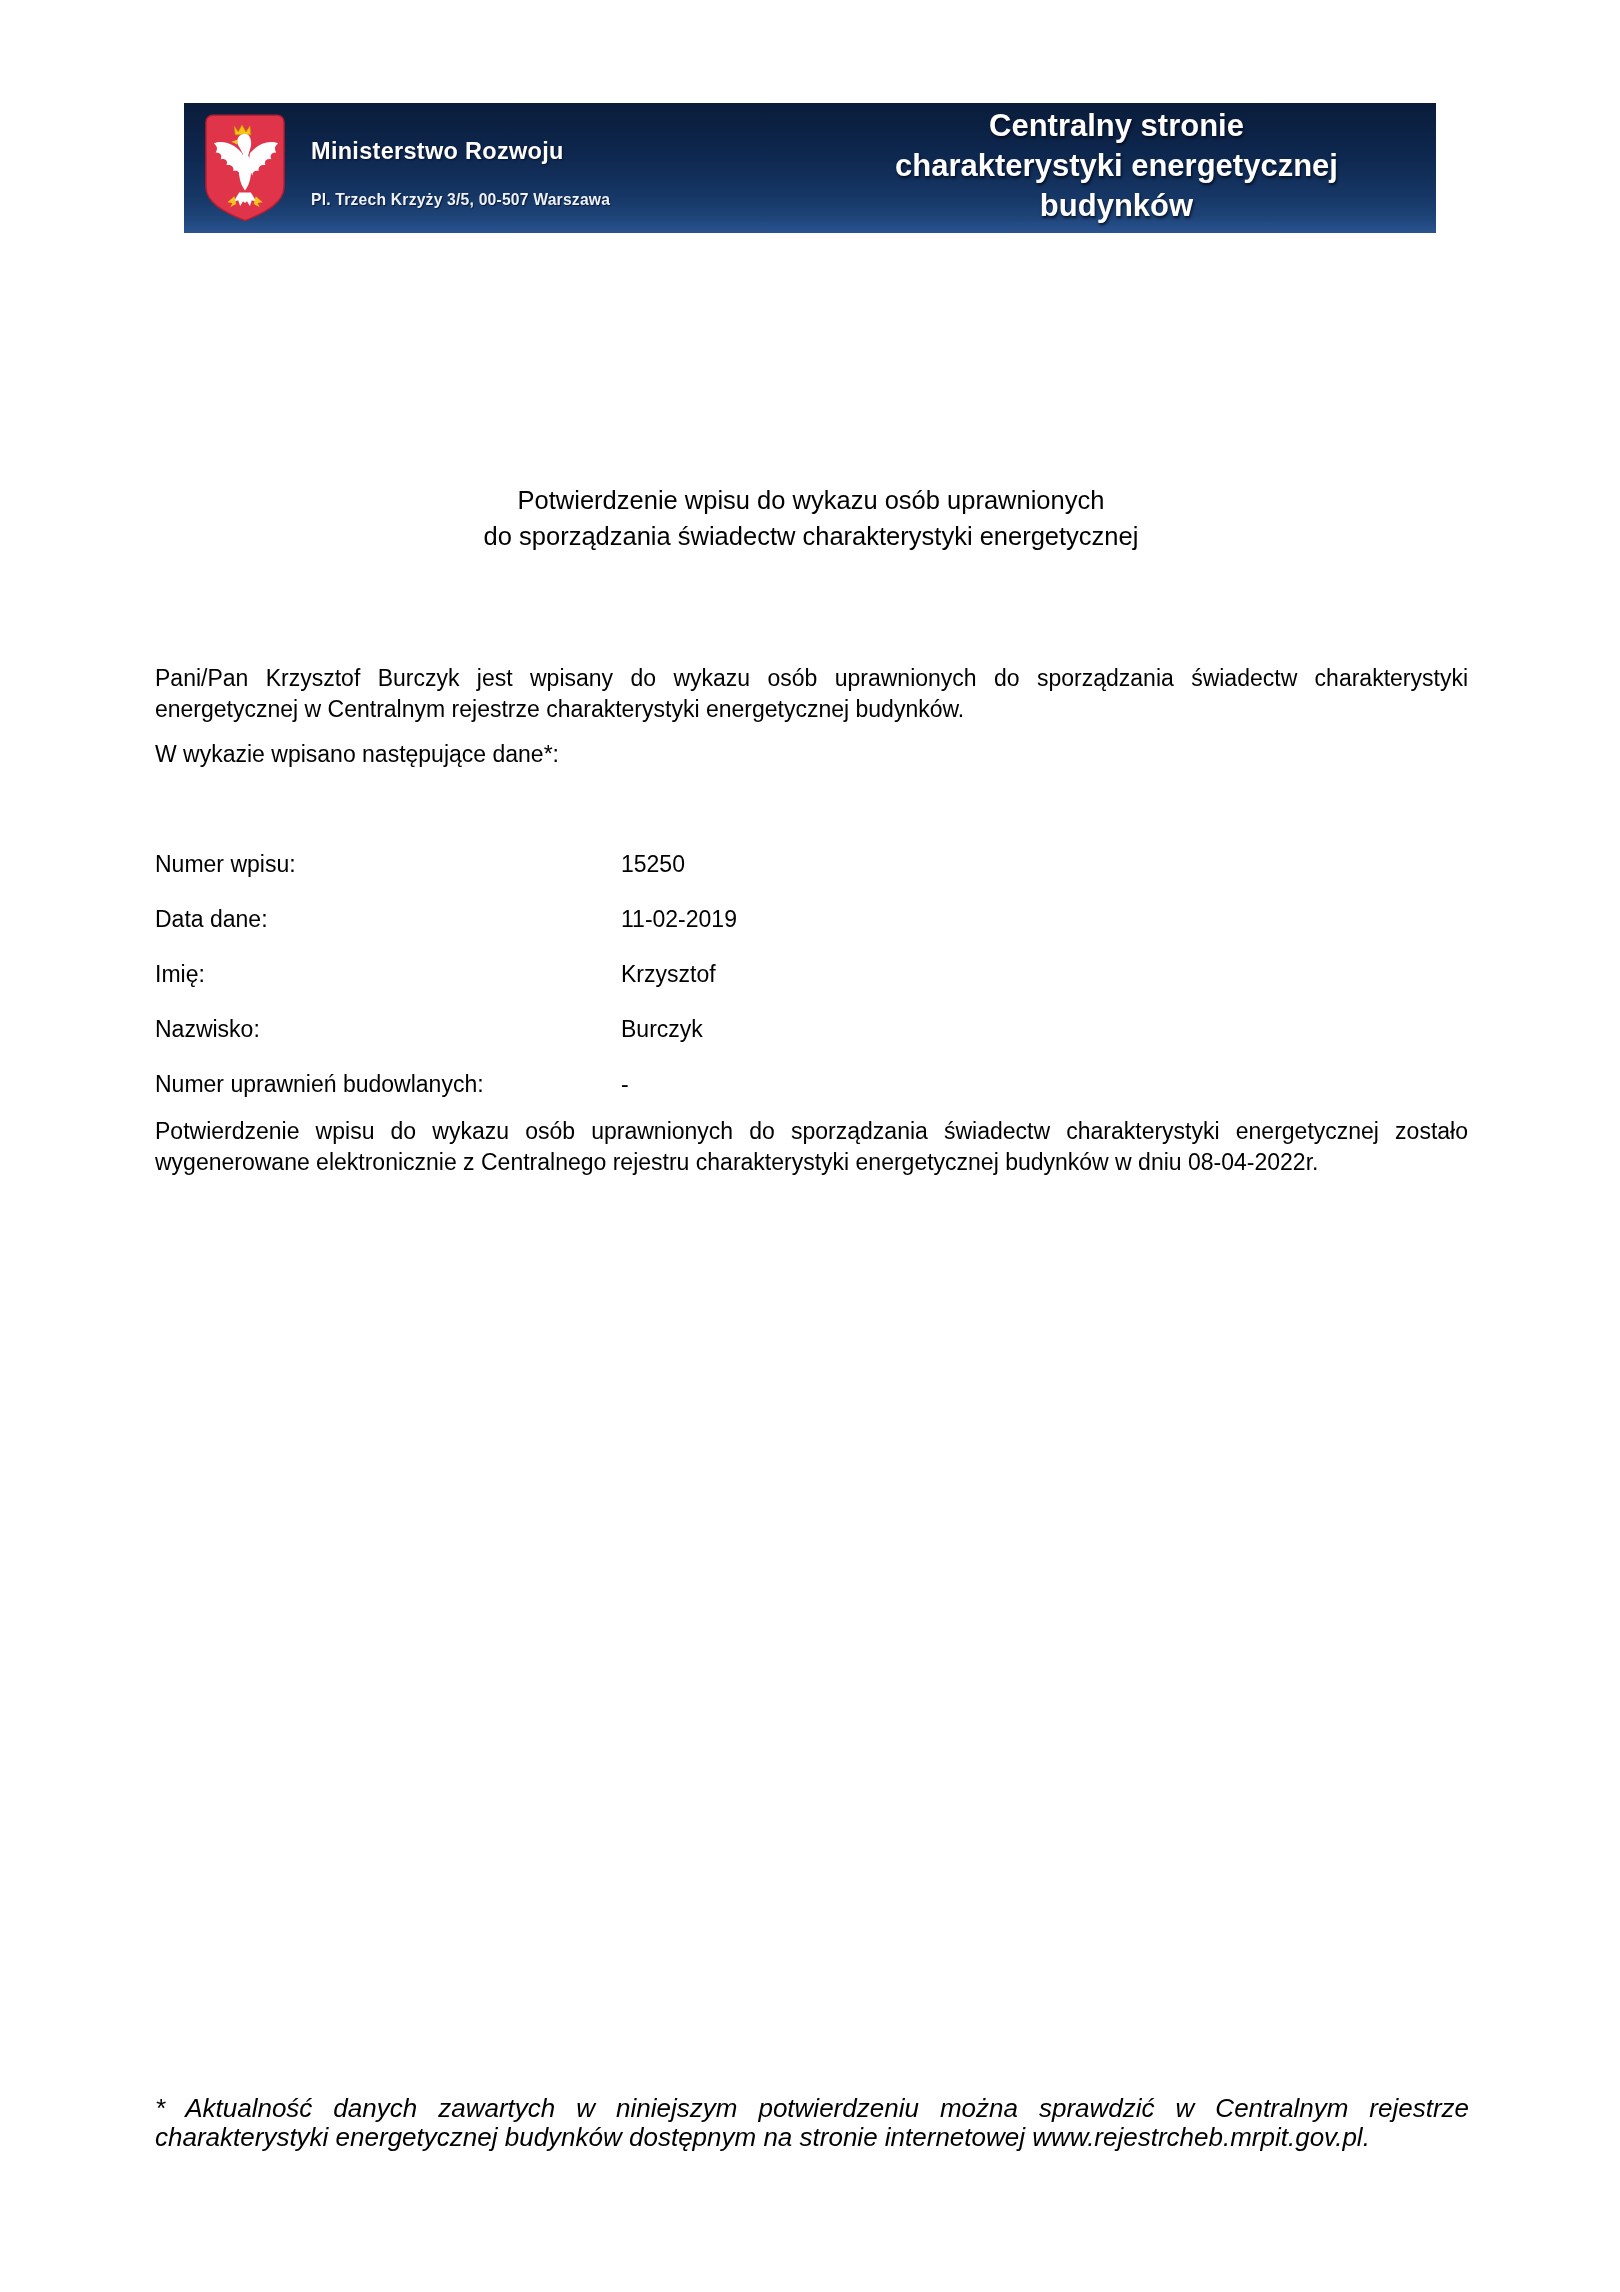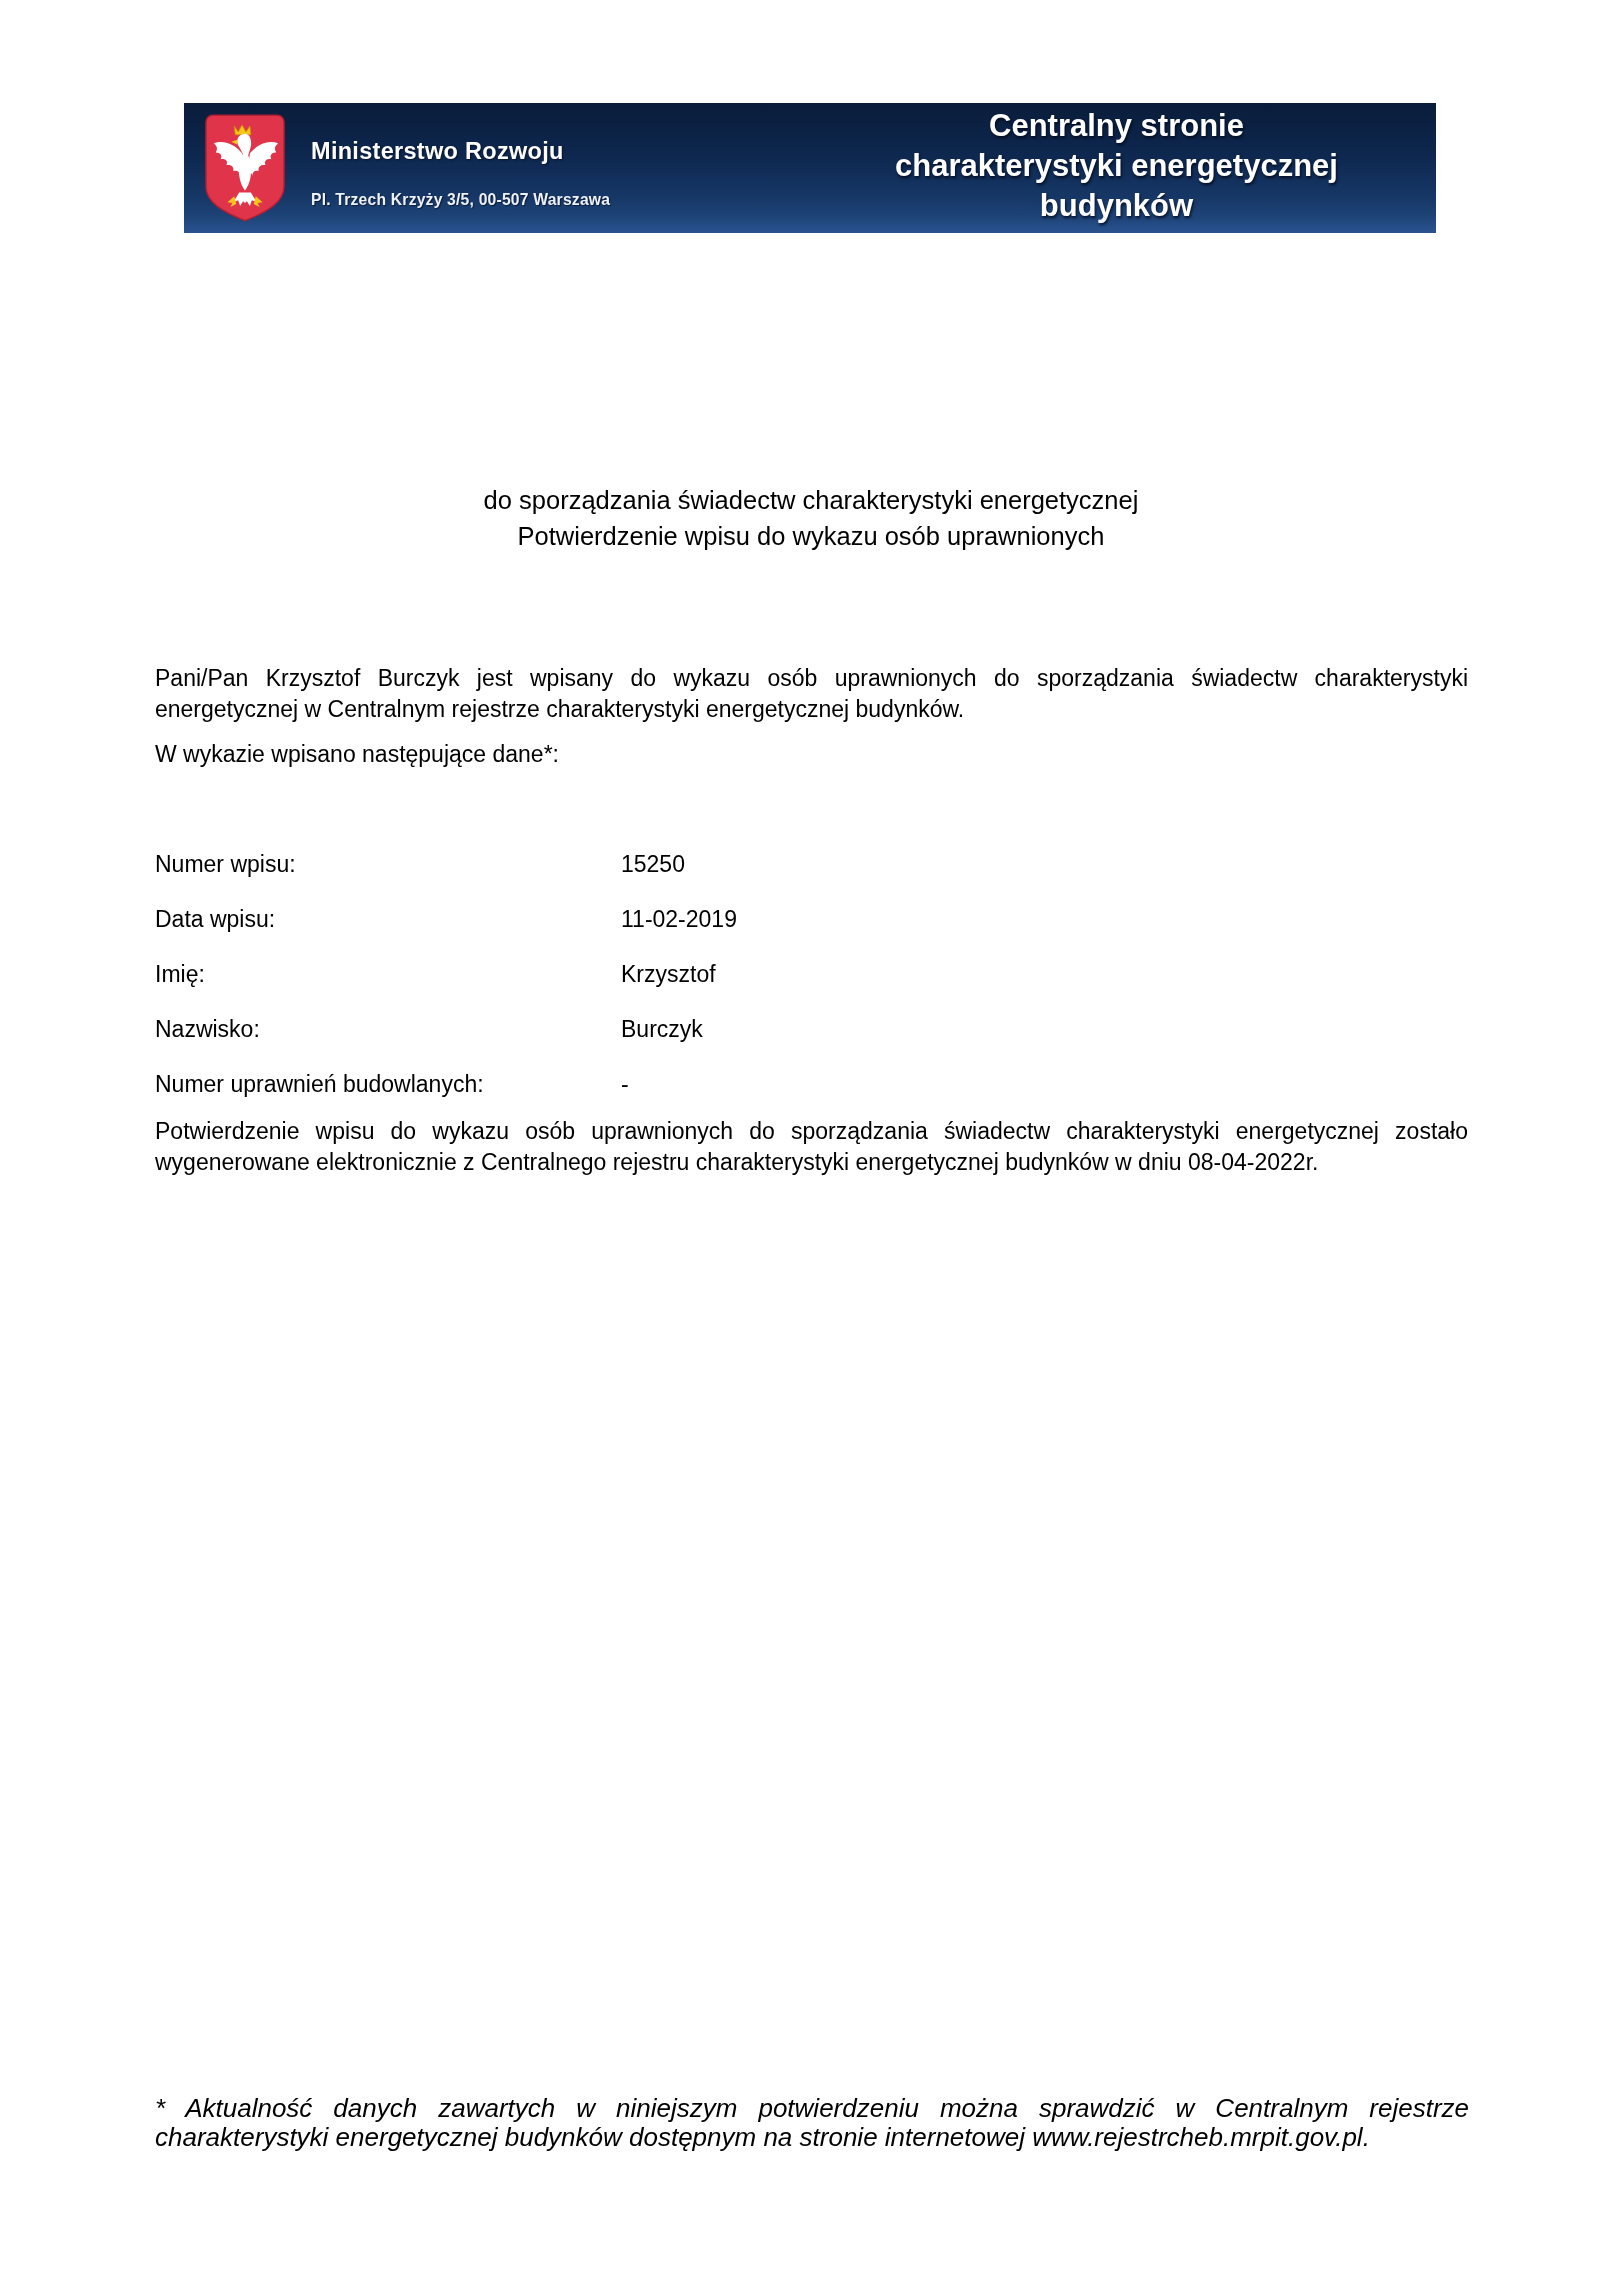--- a/index.html
+++ b/index.html
@@ -95,35 +95,35 @@
     <div class="ministry-address">Pl. Trzech Krzyży 3/5, 00-507 Warszawa</div>
 
     <div class="register-title">
       <div>Centralny stronie</div>
       <div>charakterystyki energetycznej</div>
       <div>budynków</div>
     </div>
   </div>
 
   <div class="doc-title">
+    <div>Potwierdzenie wpisu do wykazu osób uprawnionych</div>
     <div>do sporządzania świadectw charakterystyki energetycznej</div>
-    <div>Potwierdzenie wpisu do wykazu osób uprawnionych</div>
   </div>
 
   <div class="para para-intro">Pani/Pan Krzysztof Burczyk jest wpisany do wykazu osób uprawnionych do sporządzania świadectw charakterystyki energetycznej w Centralnym rejestrze charakterystyki energetycznej budynków.</div>
 
   <div class="list-intro">W wykazie wpisano następujące dane*:</div>
 
   <div class="fields">
     <div class="field-row">
       <div class="field-label">Numer wpisu:</div>
       <div class="field-value">15250</div>
     </div>
     <div class="field-row">
-      <div class="field-label">Data wpisu:</div>
+      <div class="field-label">Data dane:</div>
       <div class="field-value">11-02-2019</div>
     </div>
     <div class="field-row">
       <div class="field-label">Imię:</div>
       <div class="field-value">Krzysztof</div>
     </div>
     <div class="field-row">
       <div class="field-label">Nazwisko:</div>
       <div class="field-value">Burczyk</div>
     </div>

